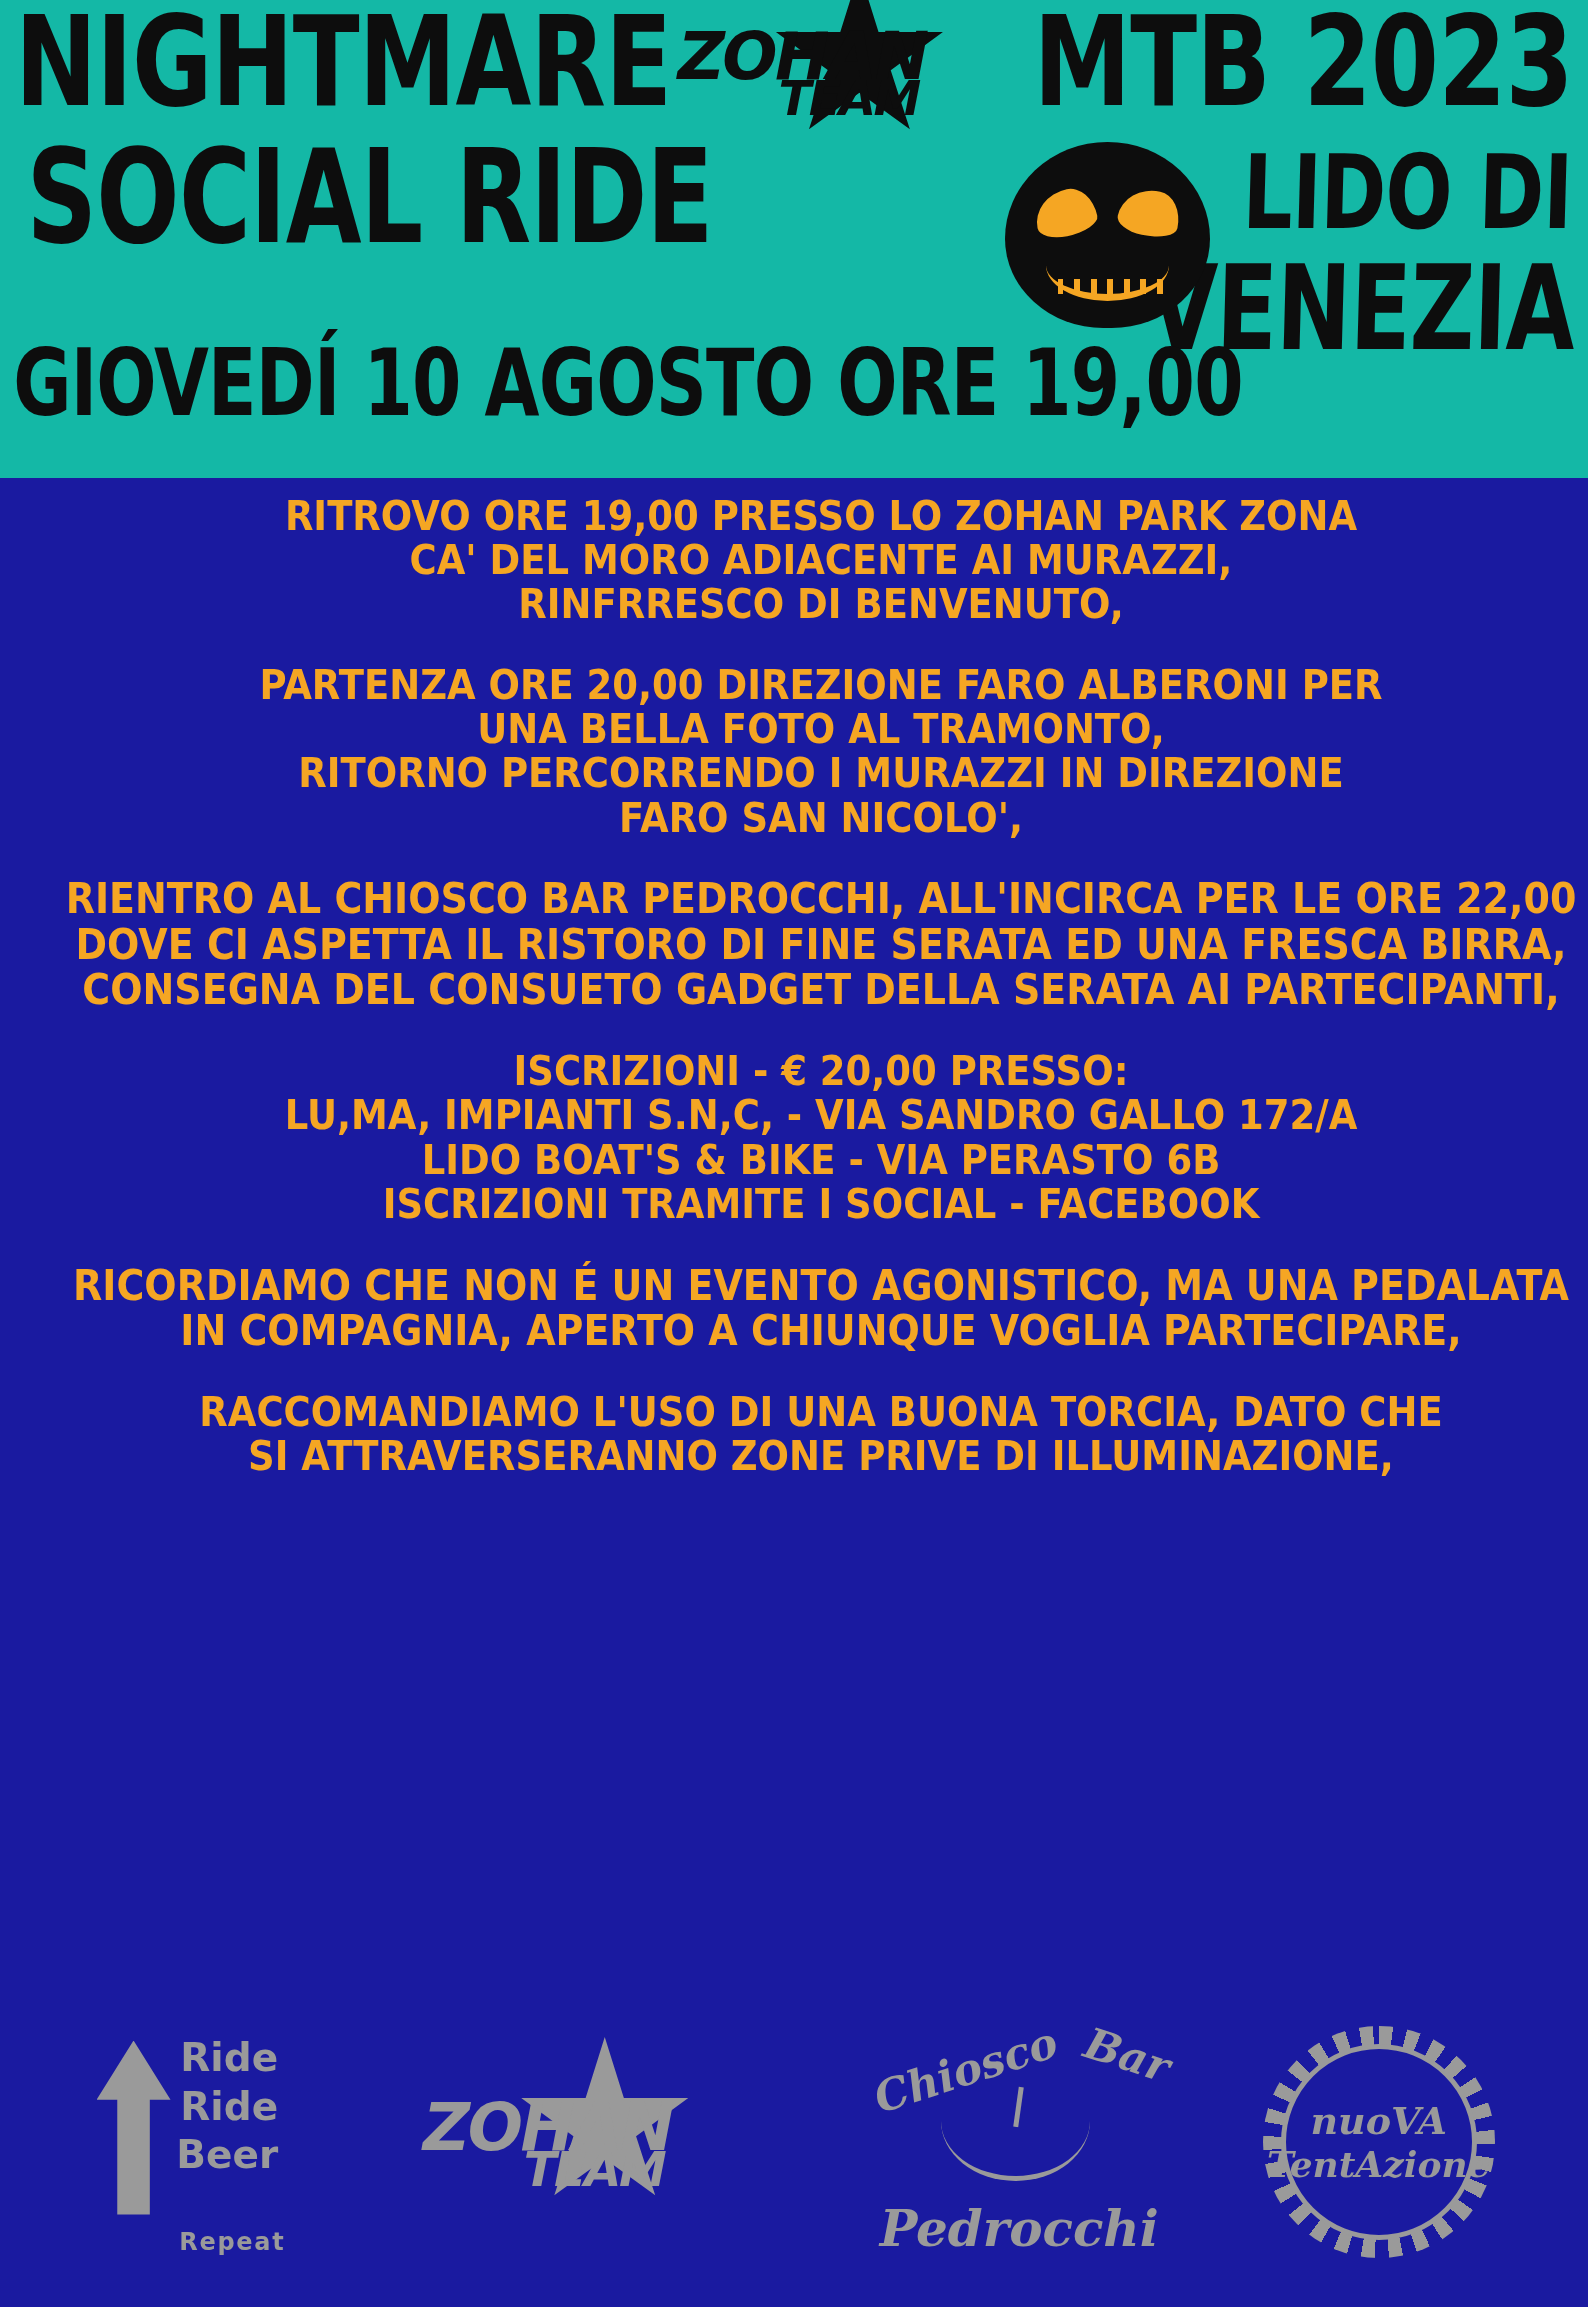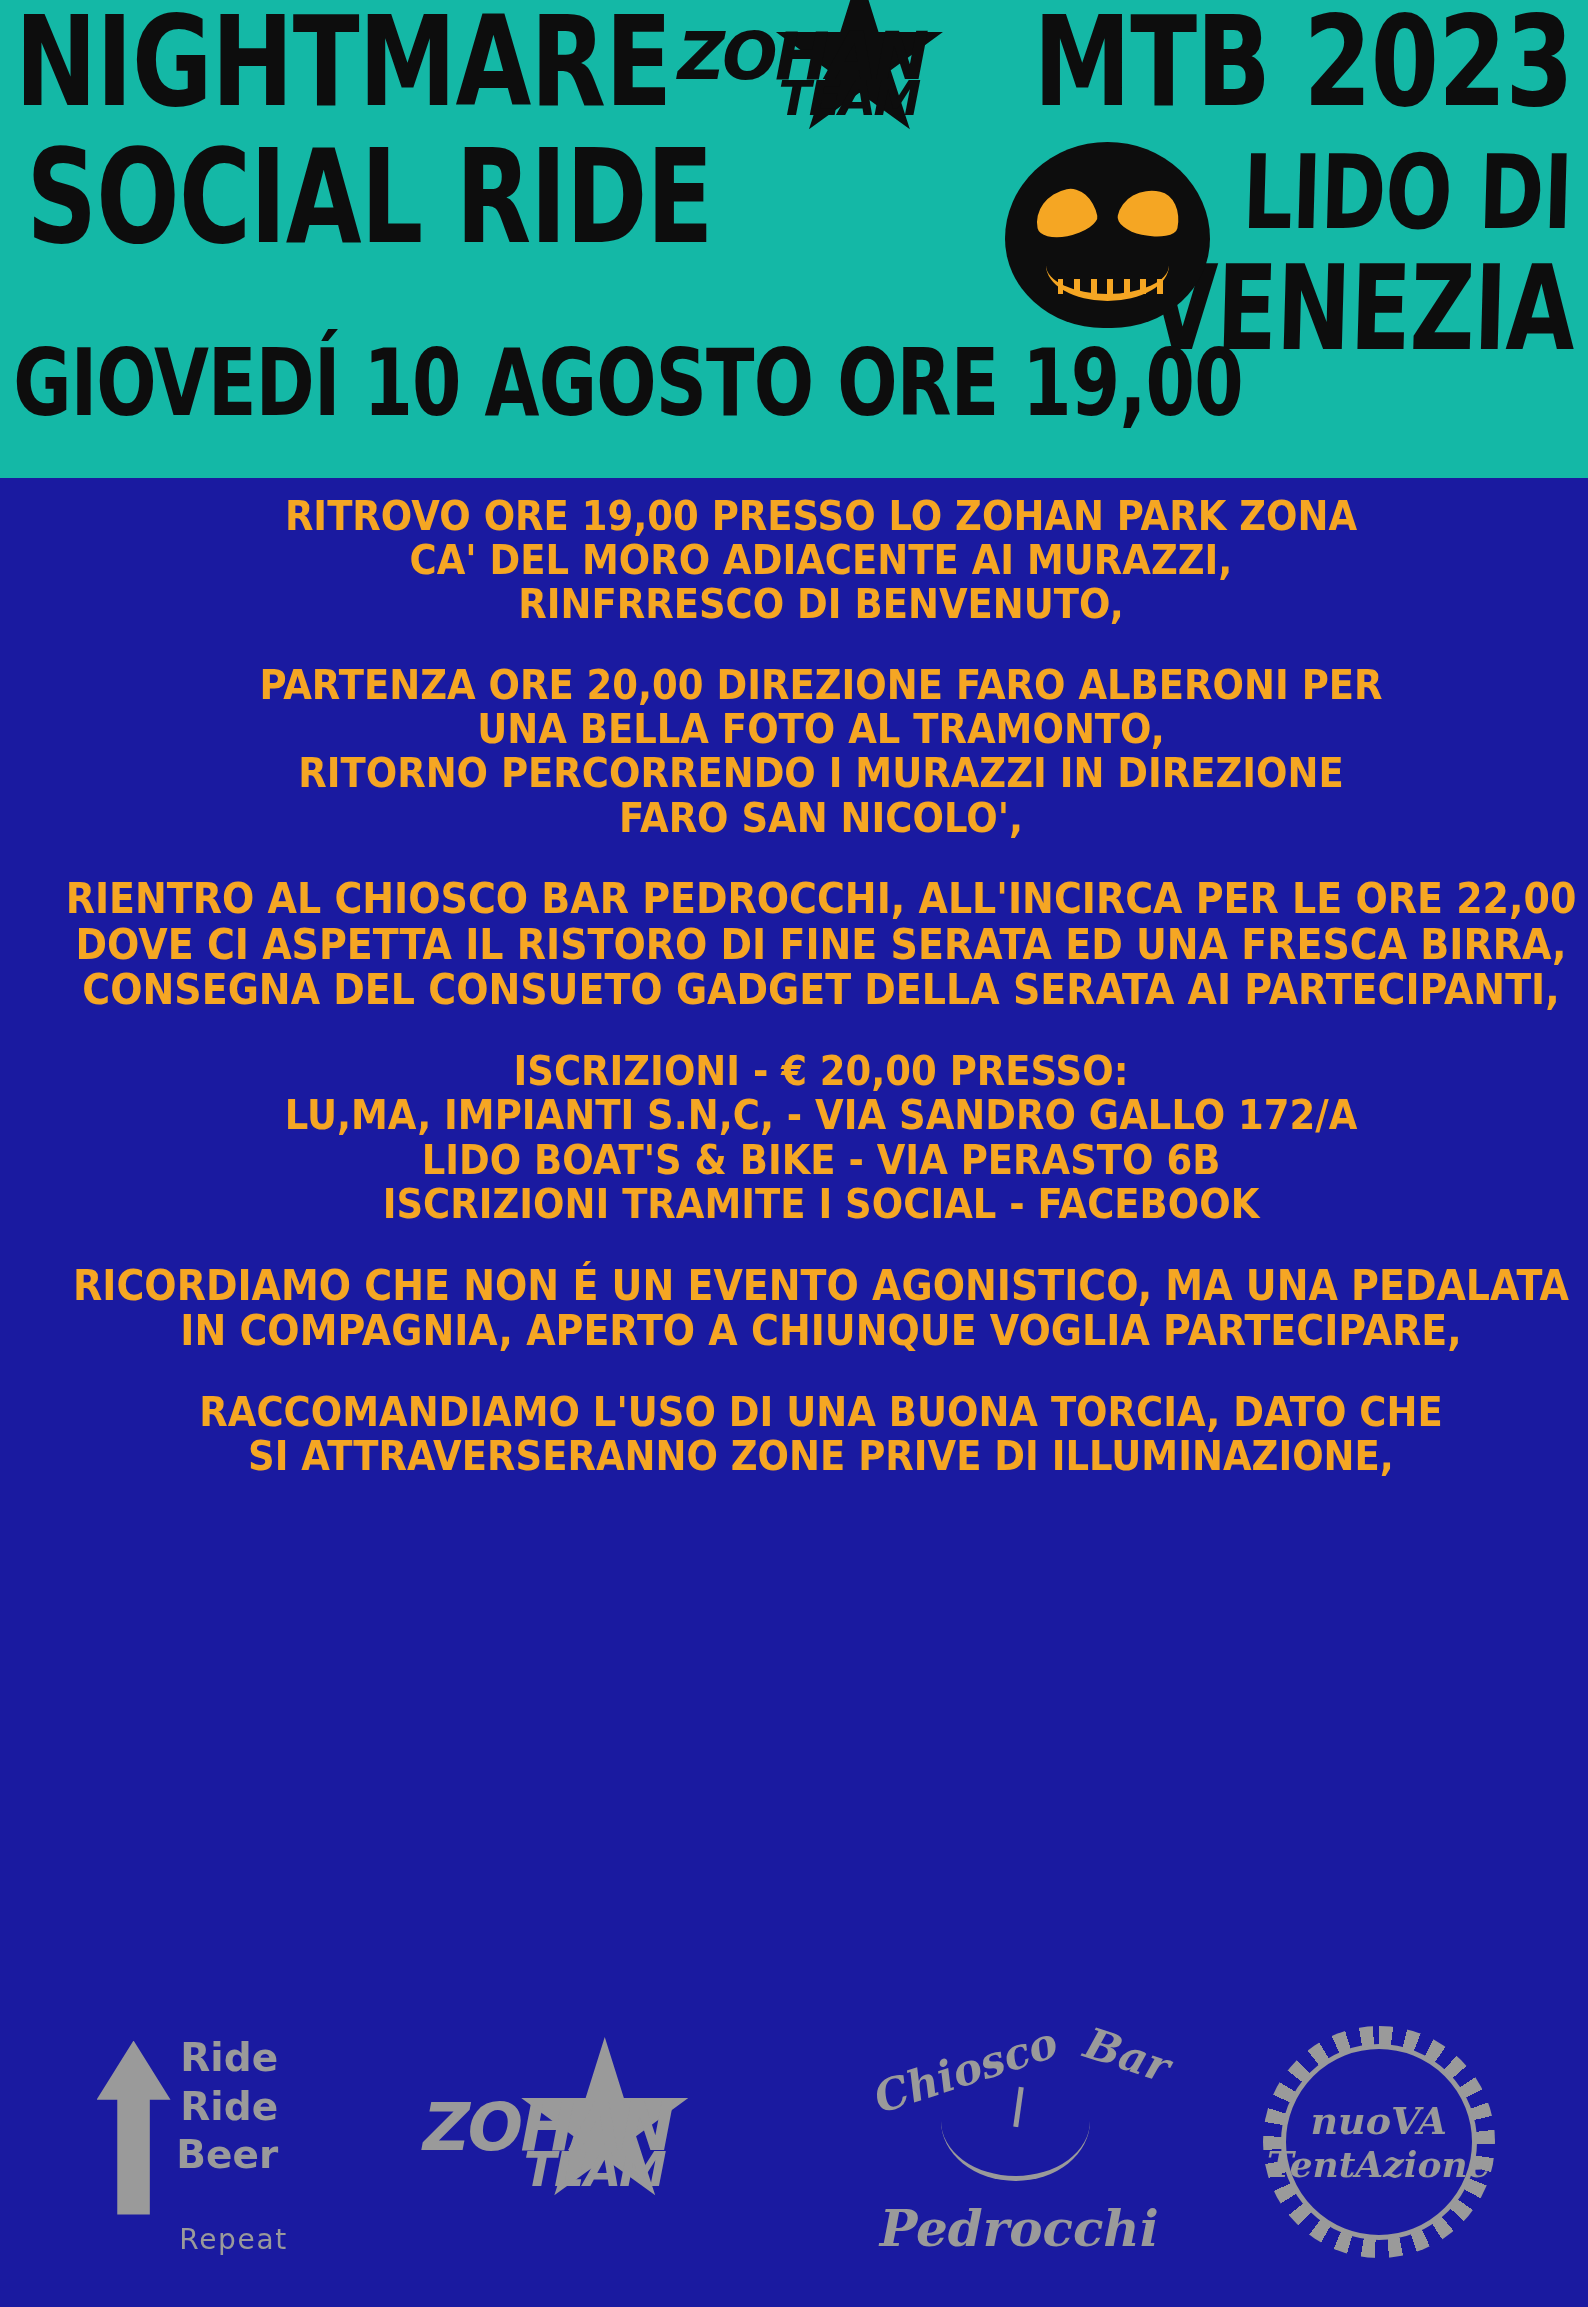--- a/index.html
+++ b/index.html
@@ -217,22 +217,22 @@
     left: 83px; top: 8.3px;
     text-align: right;
     font-weight: bold;
     font-size: 39px;
     line-height: 1.25;
     color: #9a9a9a;
   }
   .rbs .repeat {
     position: absolute;
     left: 86px; bottom: 1.7px;
-    font-weight: normal;
-    font-size: 28px;
+    font-weight: bold;
+    font-size: 24px;
     letter-spacing: 1.7px;
     color: #9a9a9a;
   }
 
   
   .zohan-grey { width: 356px; height: 199px; position: relative; }
   .zohan-grey .star-shape { background: #9a9a9a; }
   .zohan-grey .zohan-text { color: #9a9a9a; }
 
   

